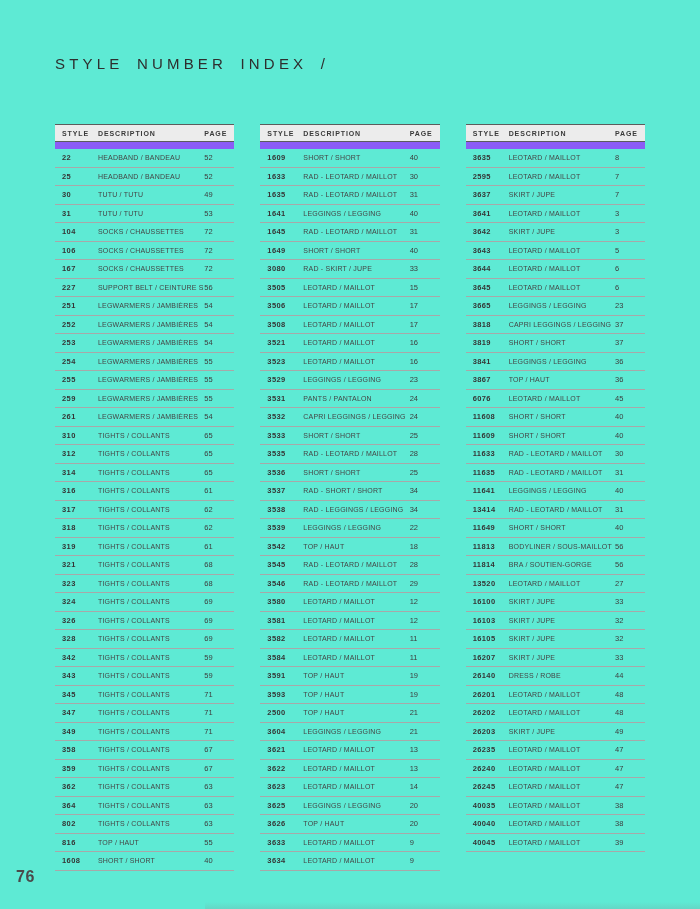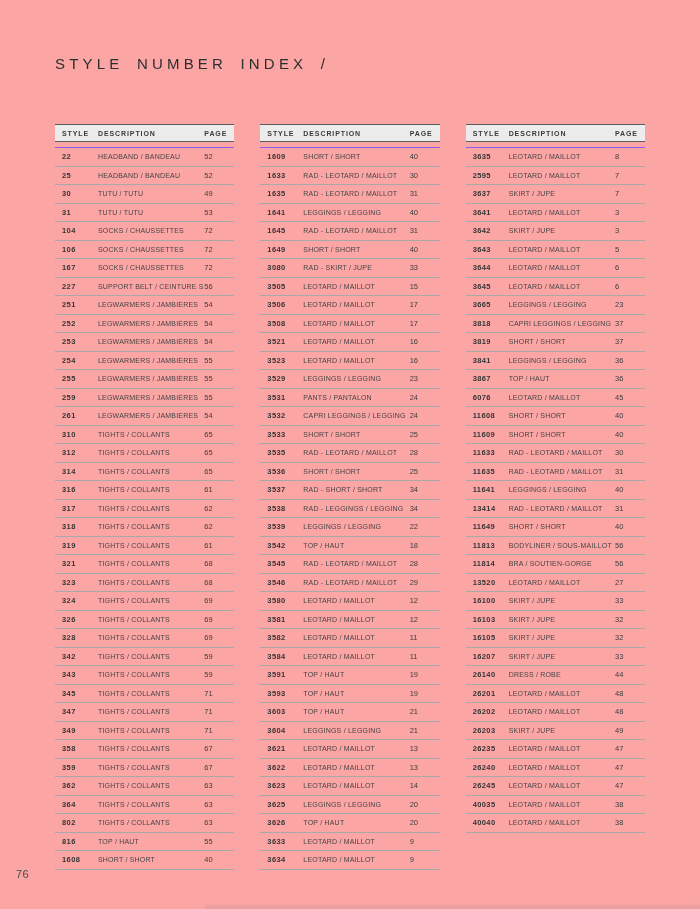--- a/index.html
+++ b/index.html
@@ -6,21 +6,21 @@
   html, body { background: #ffffff; }
   body {
     font-family: "Liberation Sans", "DejaVu Sans", sans-serif;
     color: #3b3b3b;
     -webkit-font-smoothing: antialiased;
   }
   .page {
     position: relative;
     width: 700px;
     height: 909px;
-    background: #fca5a5;
+    background: #5eead4;
     overflow: hidden;
   }
   
   .title-block {
     position: absolute;
     left: 55px;
     top: 54px;
   }
   .title-line {
     display: block;
@@ -50,22 +50,21 @@
     background: #ececec;
     border-top: 1px solid #5c5c5c;
     border-bottom: 1px solid #5c5c5c;
     padding-left: 7px;
     font-size: 7px;
     font-weight: 700;
     letter-spacing: 0.9px;
     color: #3a3a3a;
   }
   .table-body {
-    margin-top: 5px;
-    border-top: 1px solid #8b5cf6;
+    border-top: 7px solid #8b5cf6;
   }
   .table-row {
     display: grid;
     grid-template-columns: 36px 1fr 30px;
     align-items: center;
     height: 18.5px;
     border-bottom: 1px solid #a8a8a8;
     padding-left: 7px;
   }
   .cell-style {
@@ -85,22 +84,22 @@
   .cell-page {
     font-size: 7.5px;
     font-weight: 400;
     color: #3d3d3d;
   }
   
   .folio {
     position: absolute;
     left: 16px;
     top: 868px;
-    font-size: 11px;
-    font-weight: 400;
+    font-size: 16px;
+    font-weight: 700;
     letter-spacing: 0.5px;
     color: #4a4a4a;
     text-align: right;
   }
   
   .page-edge-shadow {
     position: absolute;
     left: 205px;
     right: 0;
     bottom: 0;
@@ -474,21 +473,21 @@
             <span class="cell-style">3591</span>
             <span class="cell-desc">TOP / HAUT</span>
             <span class="cell-page">19</span>
           </div>
           <div class="table-row">
             <span class="cell-style">3593</span>
             <span class="cell-desc">TOP / HAUT</span>
             <span class="cell-page">19</span>
           </div>
           <div class="table-row">
-            <span class="cell-style">3603</span>
+            <span class="cell-style">2500</span>
             <span class="cell-desc">TOP / HAUT</span>
             <span class="cell-page">21</span>
           </div>
           <div class="table-row">
             <span class="cell-style">3604</span>
             <span class="cell-desc">LEGGINGS / LEGGING</span>
             <span class="cell-page">21</span>
           </div>
           <div class="table-row">
             <span class="cell-style">3621</span>
@@ -711,20 +710,25 @@
           </div>
           <div class="table-row">
             <span class="cell-style">40035</span>
             <span class="cell-desc">LEOTARD / MAILLOT</span>
             <span class="cell-page">38</span>
           </div>
           <div class="table-row">
             <span class="cell-style">40040</span>
             <span class="cell-desc">LEOTARD / MAILLOT</span>
             <span class="cell-page">38</span>
+          </div>
+          <div class="table-row">
+            <span class="cell-style">40045</span>
+            <span class="cell-desc">LEOTARD / MAILLOT</span>
+            <span class="cell-page">39</span>
           </div>
         </div>
       </section>
   </div>
 
   <div class="folio">76</div>
 
   <div class="page-edge-shadow"></div>
 
 </div>

